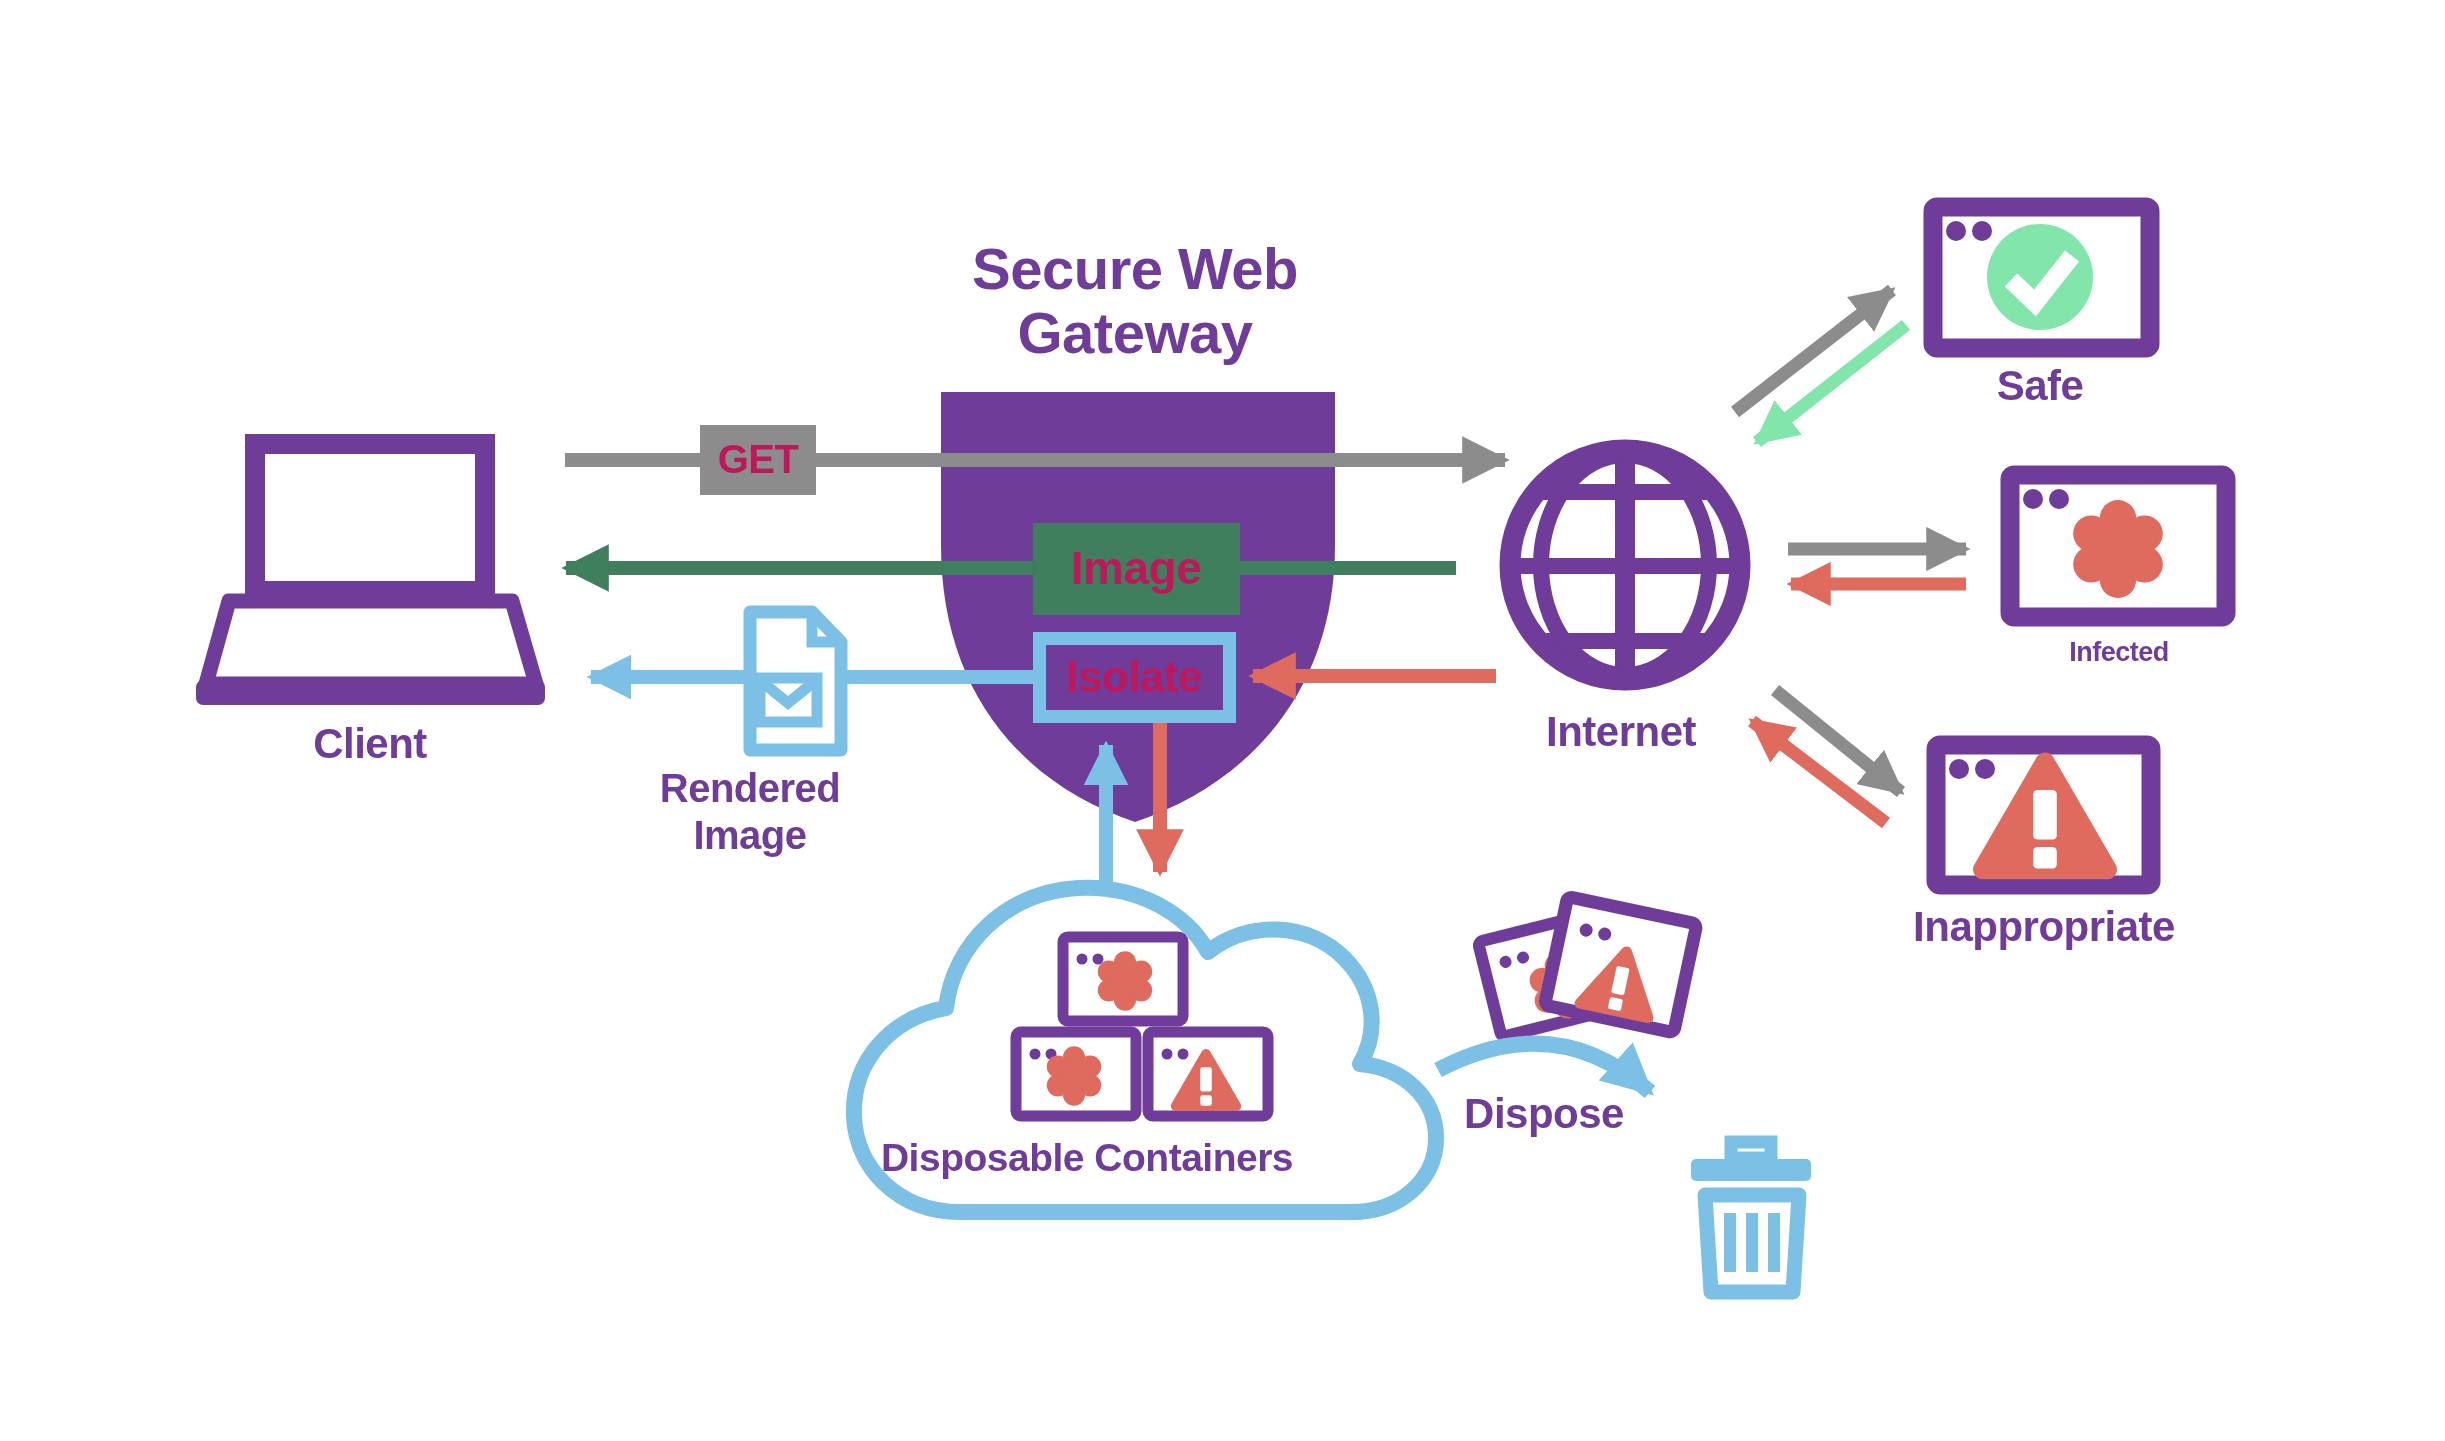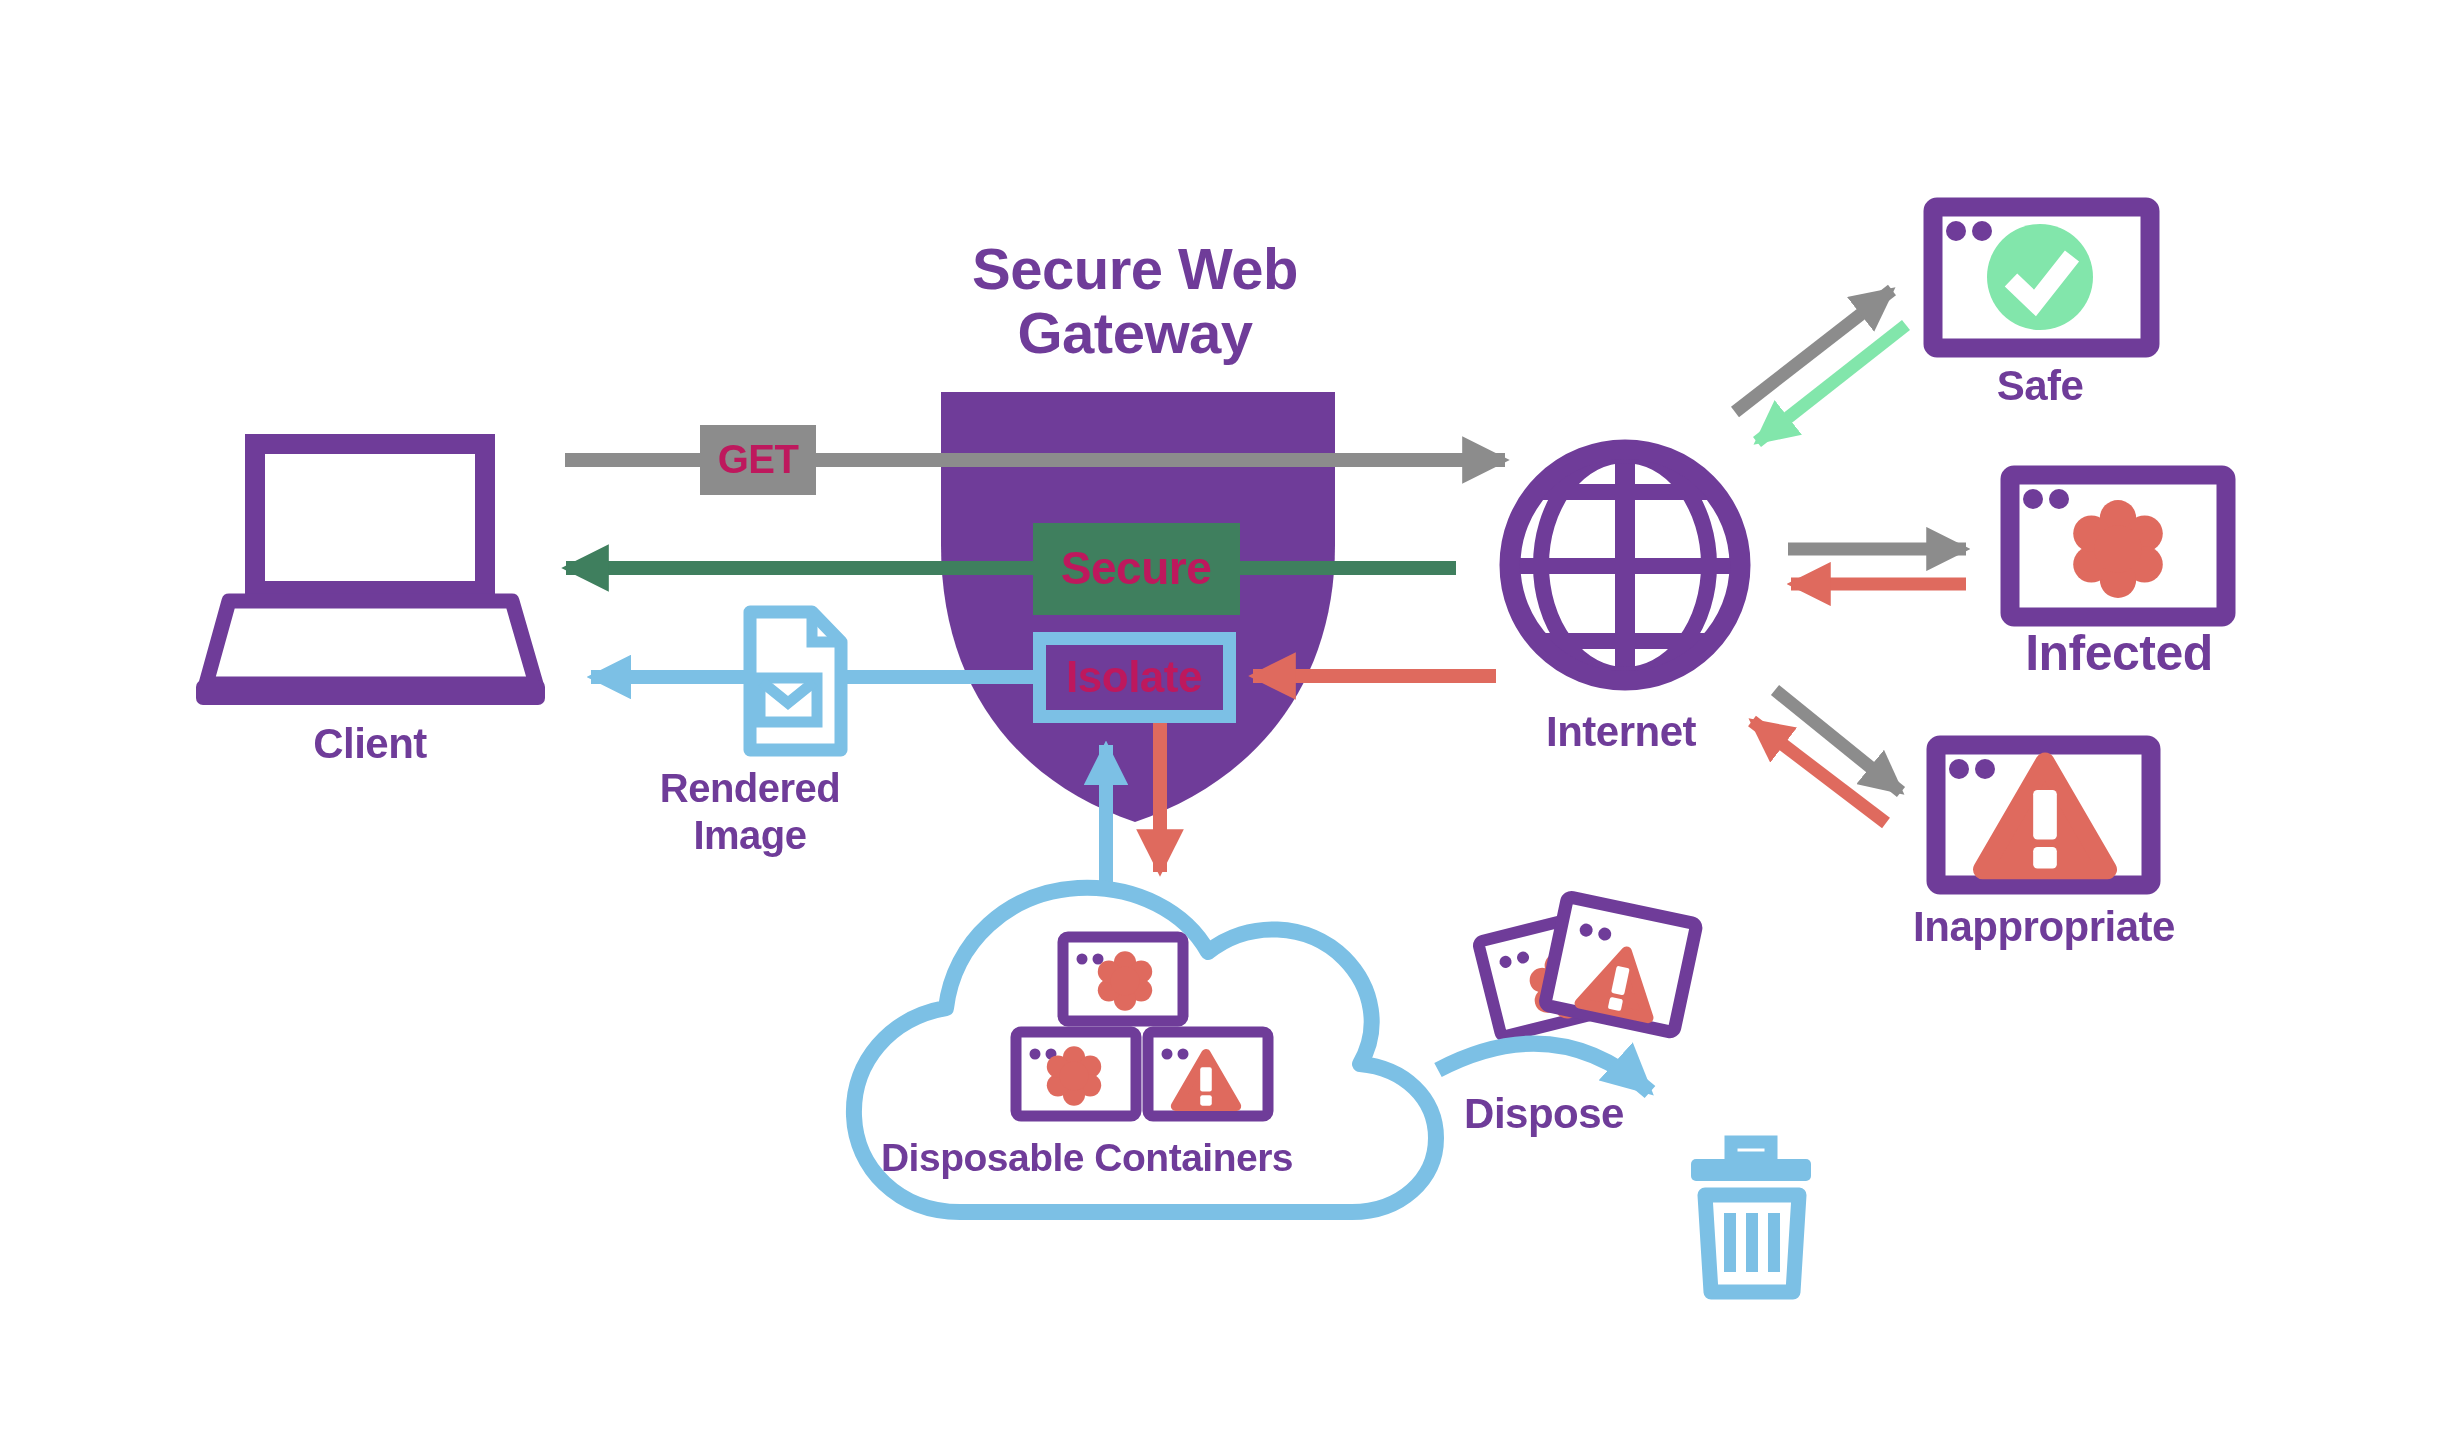--- a/index.html
+++ b/index.html
@@ -22,21 +22,21 @@
   .lbl.white{color:#be185d;}
   .lbl.wrap{white-space:normal;}
   #title-label{left:1127px;top:301px;width:380px;font-size:58px;line-height:64px;}
   #get-label{left:750px;top:459px;font-size:40px;}
   #allow-label{left:1128px;top:568px;font-size:46px;}
   #isolate-label{left:1126px;top:677px;font-size:44px;}
   #client-label{left:362px;top:744px;font-size:42px;}
   #rendered-image-label{left:742px;top:812px;width:215px;font-size:40px;line-height:47px;}
   #internet-label{left:1613px;top:732px;font-size:42px;}
   #safe-label{left:2032px;top:386px;font-size:42px;}
-  #infected-label{left:2111px;top:653px;font-size:50px;}
+  #infected-label{left:2111px;top:653px;font-size:27px;}
   #inappropriate-label{left:2036px;top:927px;font-size:42px;}
   #containers-label{left:1079px;top:1158px;font-size:39px;}
   #dispose-label{left:1536px;top:1114px;font-size:42px;}
 </style>
 </head>
 <body>
 
 <div class="page">
 
 <svg class="diagram-svg" width="2445" height="1441" viewBox="0 0 2445 1441">
@@ -233,21 +233,21 @@
     <rect x="1683" y="1159" width="120" height="22" rx="5" class="f-blue"></rect>
     <path d="M1697,1195 L1703,1292 L1785,1292 L1791,1195 Z" class="f-white s-blue" stroke-width="15" stroke-linejoin="round"></path>
     <line x1="1722" y1="1213" x2="1722" y2="1272" class="s-blue" stroke-width="12"></line>
     <line x1="1744" y1="1213" x2="1744" y2="1272" class="s-blue" stroke-width="12"></line>
     <line x1="1766" y1="1213" x2="1766" y2="1272" class="s-blue" stroke-width="12"></line>
   </g>
 </svg>
 
 <div class="lbl wrap" id="title-label">Secure Web Gateway</div>
 <div class="lbl white" id="get-label">GET</div>
-<div class="lbl white" id="allow-label">Secure</div>
+<div class="lbl white" id="allow-label">Image</div>
 <div class="lbl white" id="isolate-label">Isolate</div>
 <div class="lbl" id="client-label">Client</div>
 <div class="lbl wrap" id="rendered-image-label">Rendered Image</div>
 <div class="lbl" id="internet-label">Internet</div>
 <div class="lbl" id="safe-label">Safe</div>
 <div class="lbl" id="infected-label">Infected</div>
 <div class="lbl" id="inappropriate-label">Inappropriate</div>
 <div class="lbl" id="containers-label">Disposable Containers</div>
 <div class="lbl" id="dispose-label">Dispose</div>
 

